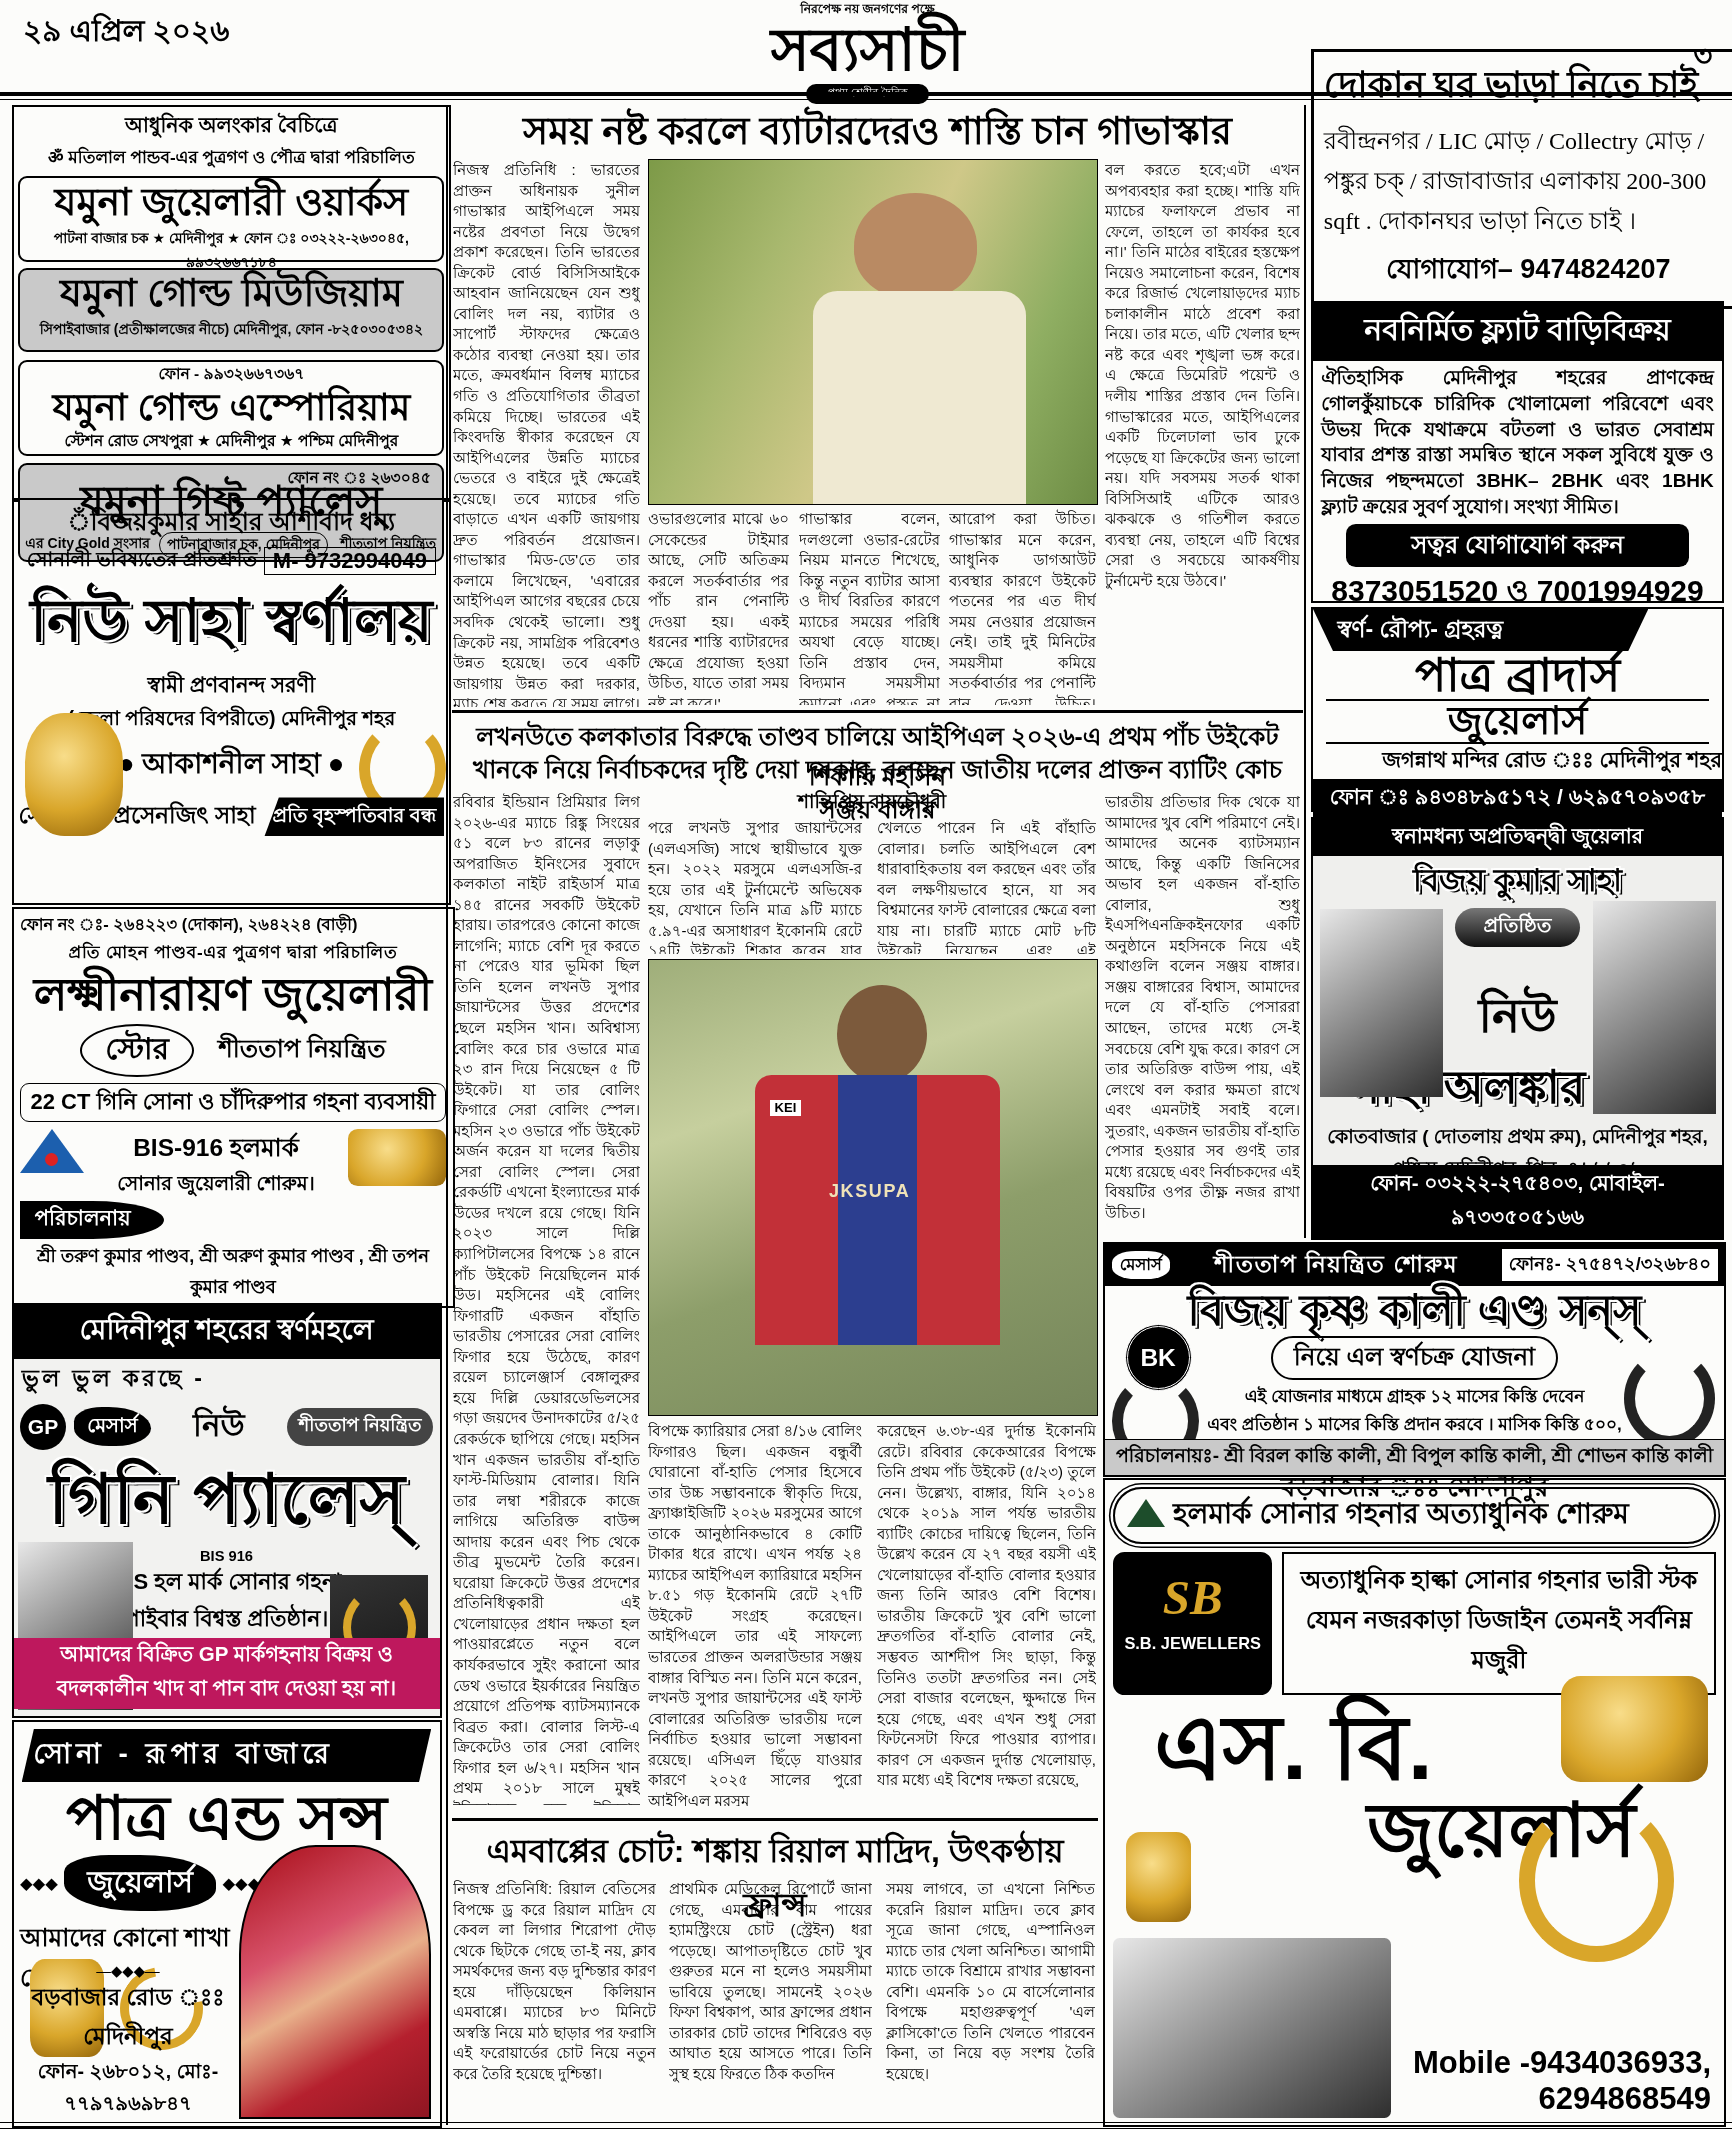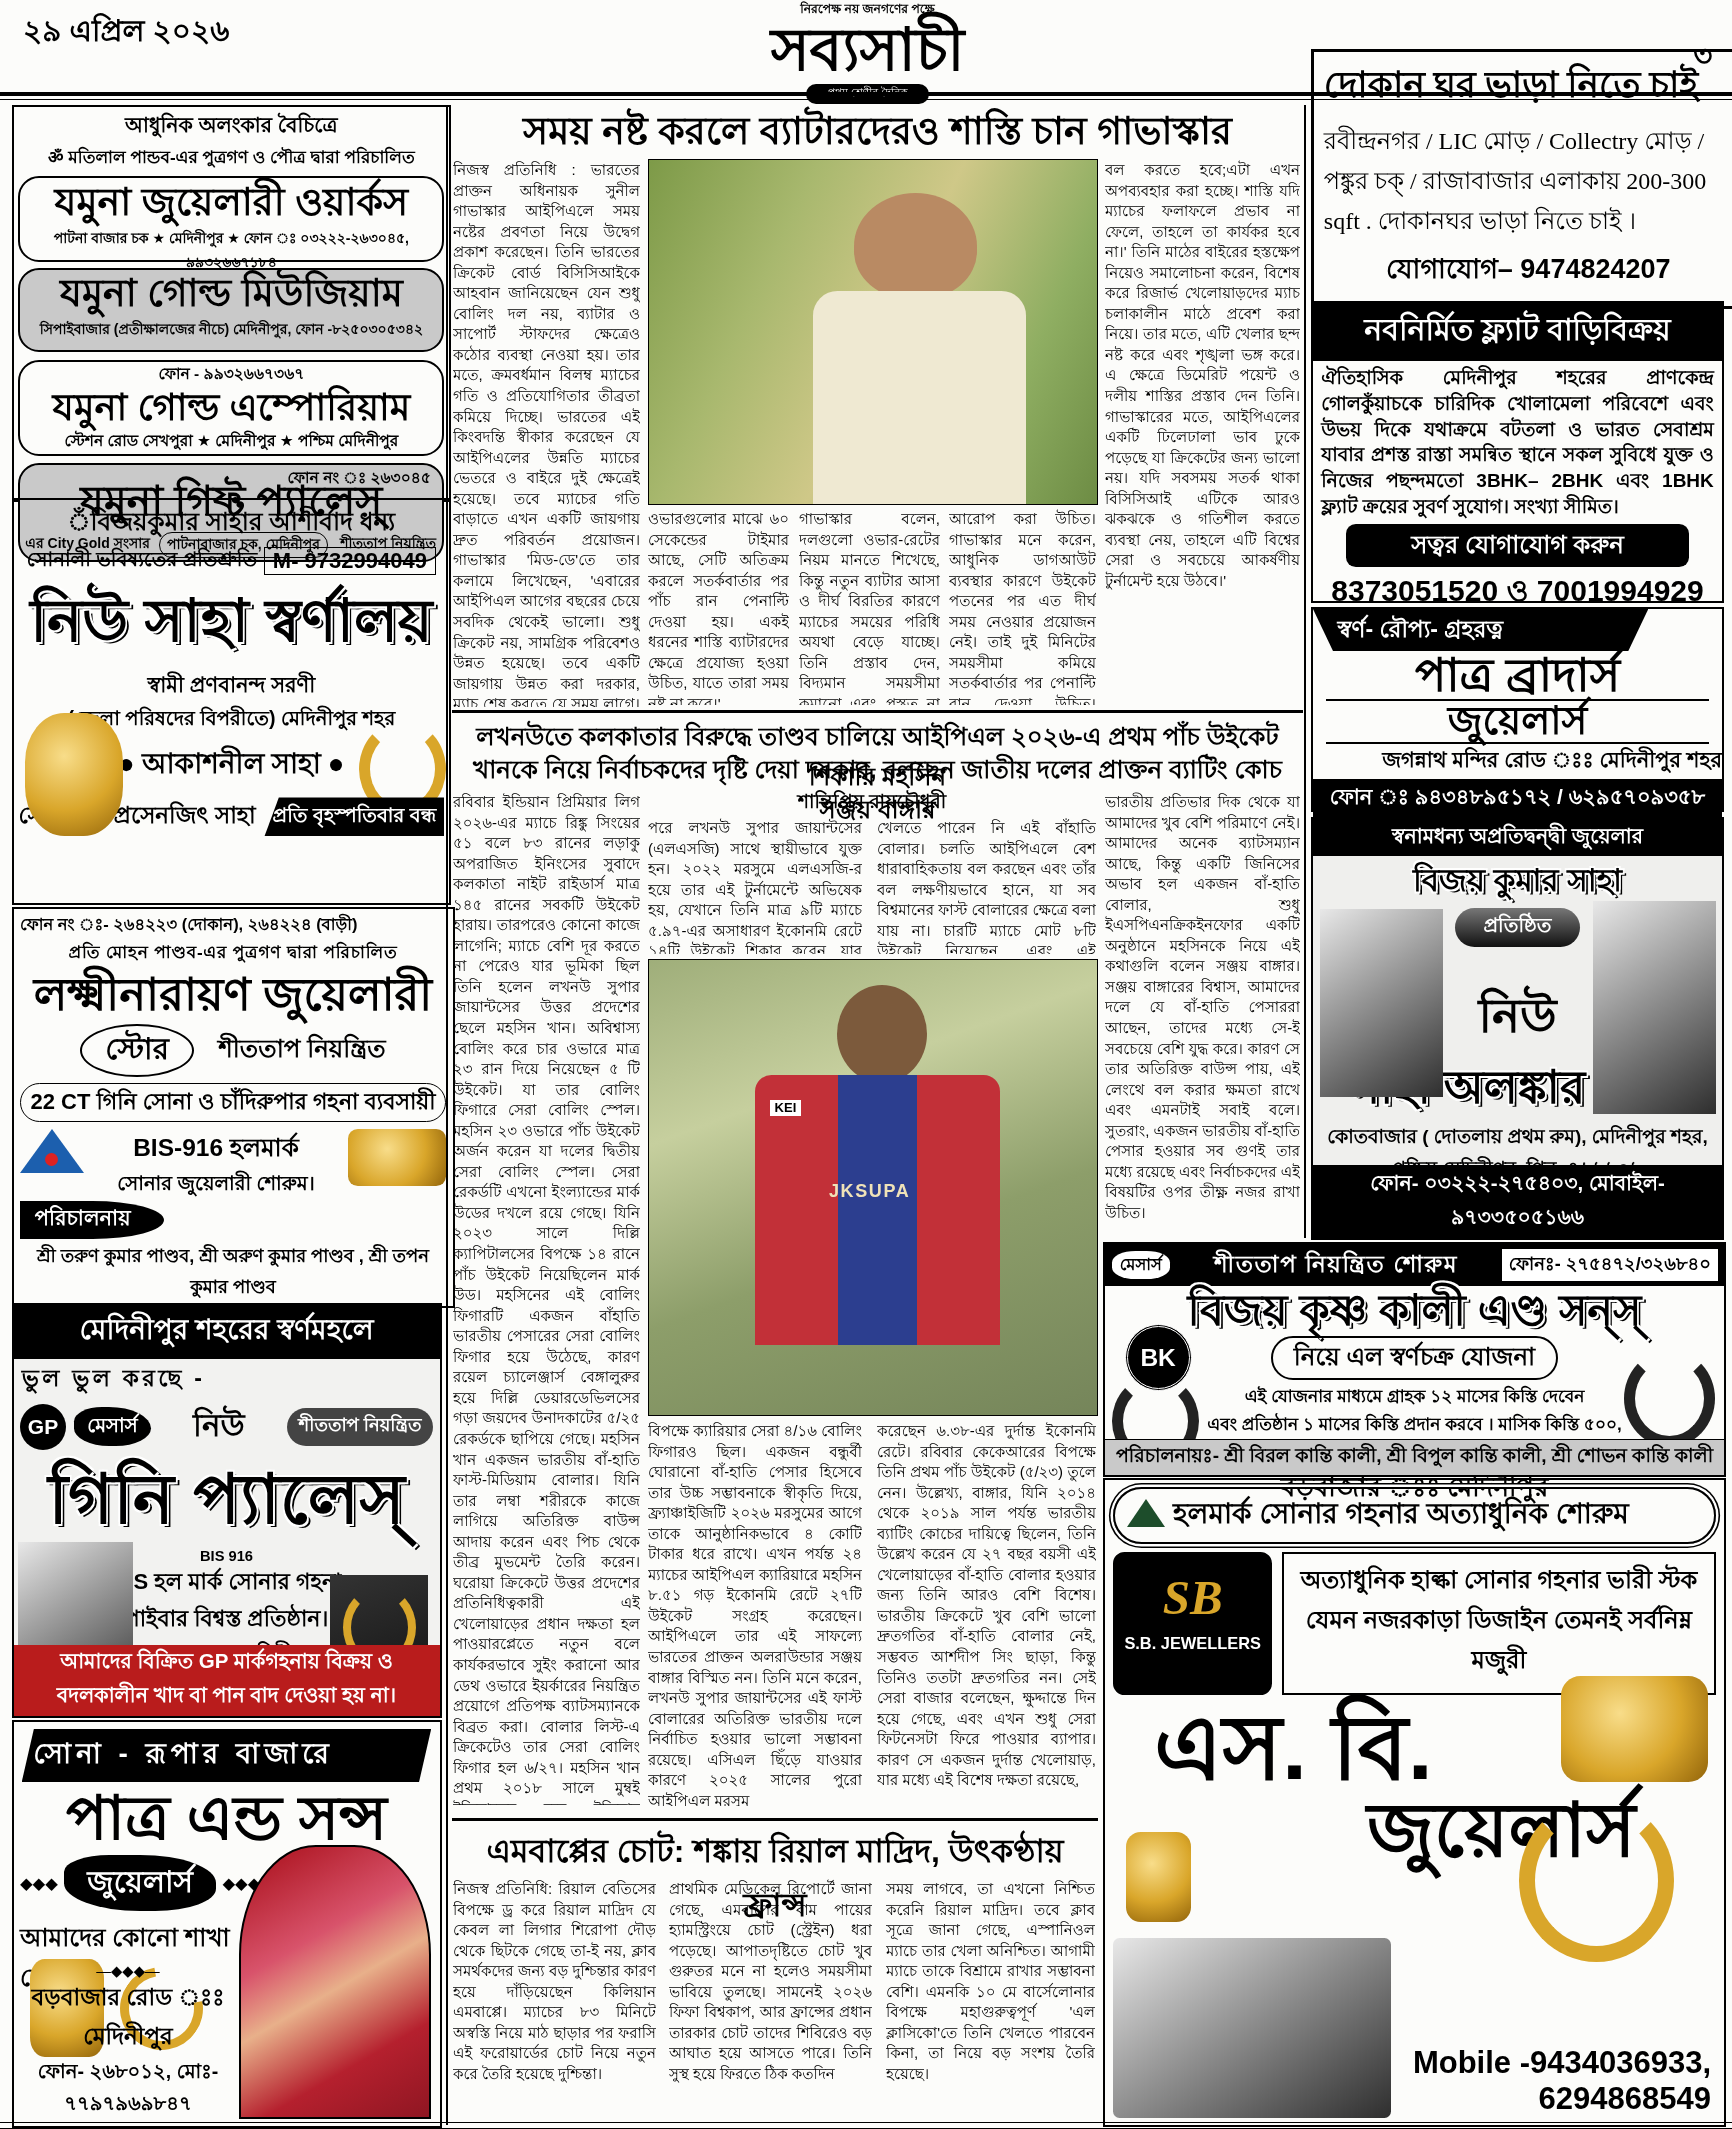--- a/index.html
+++ b/index.html
@@ -6,21 +6,21 @@
   #page{position:relative;width:1732px;height:2129px;background:#fcfcfa;color:#000;
         font-family:"Liberation Sans","DejaVu Sans",sans-serif;overflow:hidden;margin:0 auto;}
   .abs{position:absolute;}
   .b{font-weight:bold;}
   .c{text-align:center;}
   .j{text-align:justify;}
   .inv{background:#000;color:#fff;}
   .box3{border:2.5px solid #000;}
   .box4{border:3.3px solid #000;}
   .r16{border-radius:13px;}
-  .r26{border-radius:21px;}
+  .r26{border-radius:9px;}
   .graybg{background:#c9c9c9;}
   .news{font-size:15px;line-height:1.37;}
   .pill{border-radius:33px;}
   .dbl{border-top:4.9px solid #000;border-bottom:1.6px solid #000;height:2.5px;}
   .vrule{width:1.6px;background:#000;}
   .hrule{height:2.5px;background:#000;}
   .photo{border:1.6px solid #000;}
   .goldblob{background:radial-gradient(circle at 40% 35%,#f8dd8a,#d9a62a 55%,#92640a);border-radius:50%;}
   .goldarc{border:11.5px solid #d9a62a;border-top-color:transparent;border-radius:50%;}
   .grayphoto{background:linear-gradient(145deg,#e8e8e8 0%,#9d9d9d 40%,#5c5c5c 75%,#2e2e2e 100%);}
@@ -128,21 +128,21 @@
     <div class="abs" style="right:11.5px;top:270px;width:98px;height:131px;background:linear-gradient(160deg,#333,#111);">
       <div class="goldarc" style="width:57px;height:65px;margin:11.5px auto;border-width:8.2px;"></div>
     </div>
     <div class="c" style="margin-top:1.6px;">
       <div class="b" style="font-size:14.7px;">BIS 916</div>
       <div class="b" style="font-size:22px;">BIS হল মার্ক সোনার গহনা</div>
       <div class="b" style="font-size:22px;">পাইবার বিশ্বস্ত প্রতিষ্ঠান।</div>
       <div class="b" style="font-size:21px;">সাহাভড়ংবাজার, মেদিনীপুর শহর</div>
       <div class="b" style="font-size:23px;">Mob:- 8388816893/ 9932070990</div>
     </div>
-    <div class="inv c b" style="position:absolute;left:0;right:0;bottom:0;font-size:20.5px;padding:1.6px 0;background:#b91c1c;">
+    <div class="inv c b" style="position:absolute;left:0;right:0;bottom:7px;font-size:20.5px;padding:1.6px 0;background:#be185d;">
       <div>আমাদের বিক্রিত GP মার্কগহনায় বিক্রয় ও</div>
       <div>বদলকালীন খাদ বা পান বাদ দেওয়া হয় না।</div>
     </div>
   </div>
 
   <div class="abs box3" style="left:11.5px;top:1720px;width:426px;height:404px;">
     <div class="inv b" style="font-size:28px;margin:6.5px 8.2px 0 8.2px;padding:3.3px 11.5px;letter-spacing:4.9px;clip-path:polygon(3% 0,100% 0,97% 100%,0 100%);">সোনা - রূপার বাজারে</div>
     <div class="b" style="font-size:61px;line-height:1.2;text-align:center;">পাত্র এন্ড সন্স</div>
     <div style="display:flex;align-items:center;gap:6.5px;padding:0 6.5px;">
       <span style="font-size:16.4px;">◆◆◆</span>

